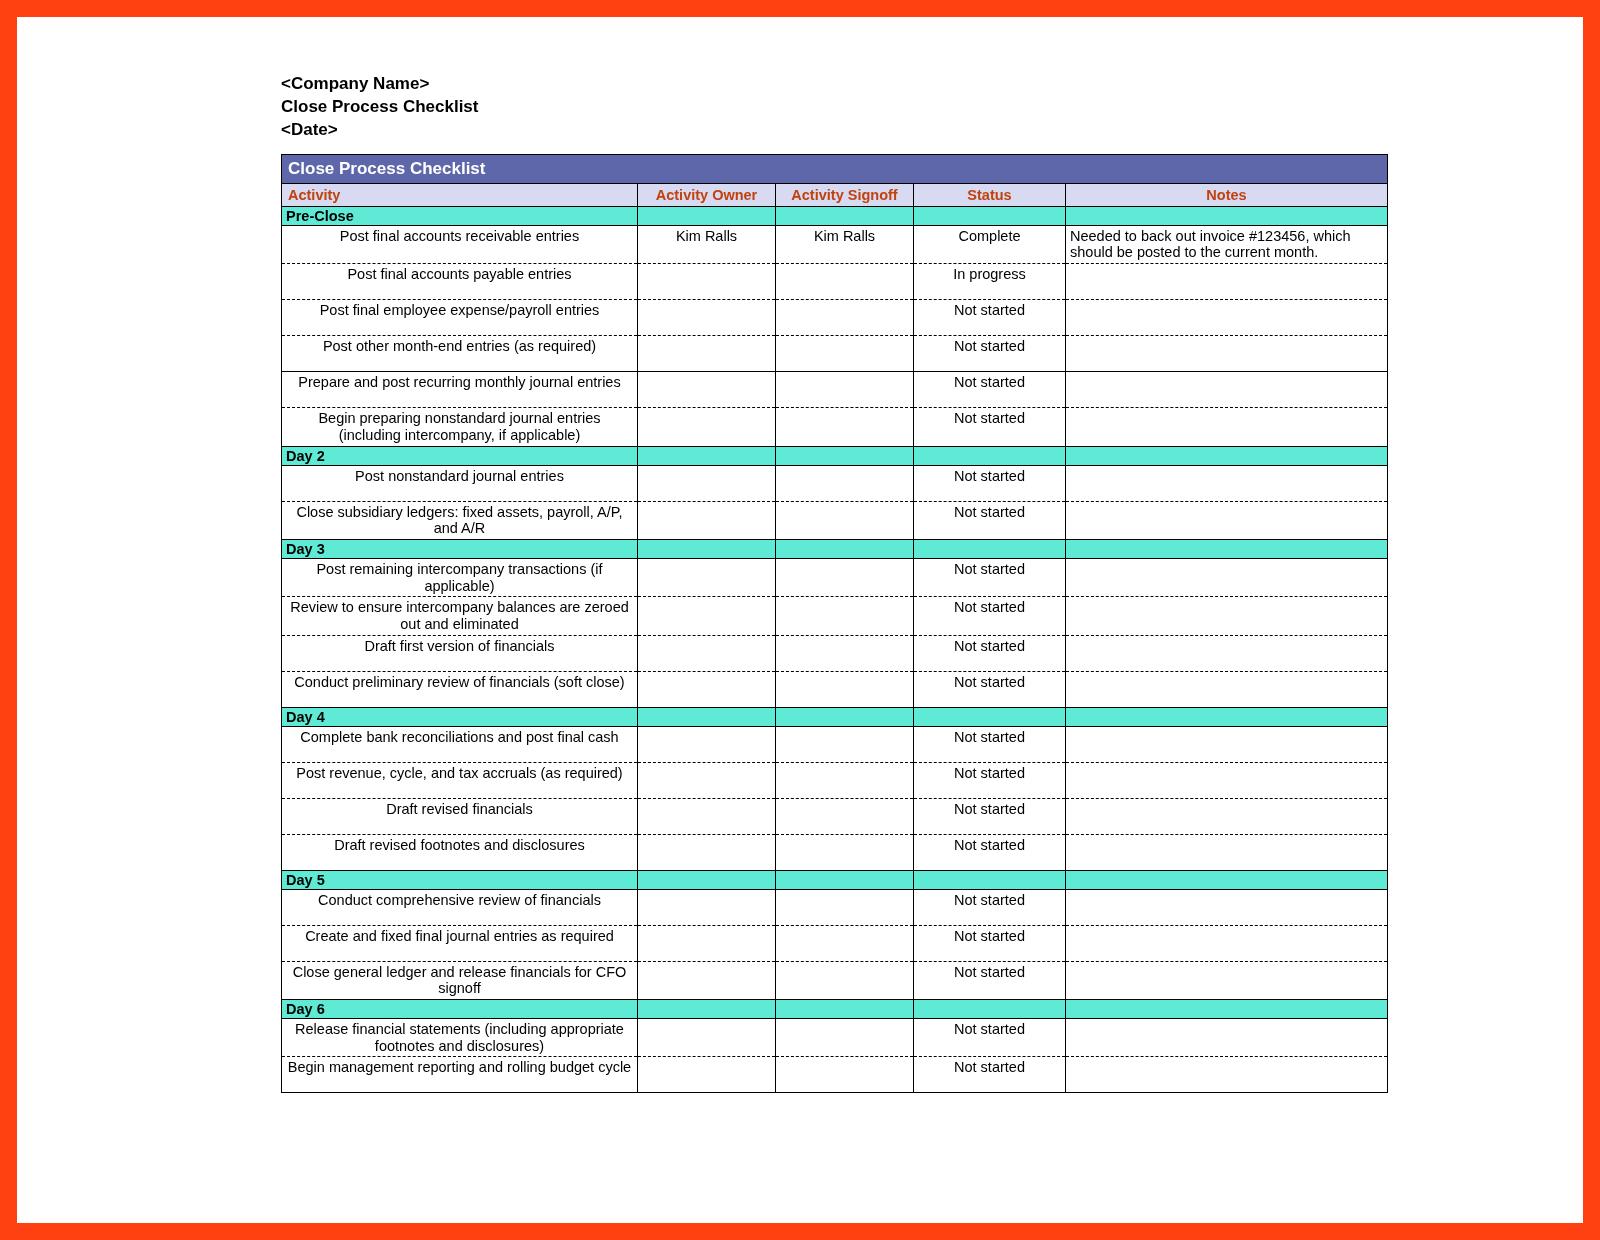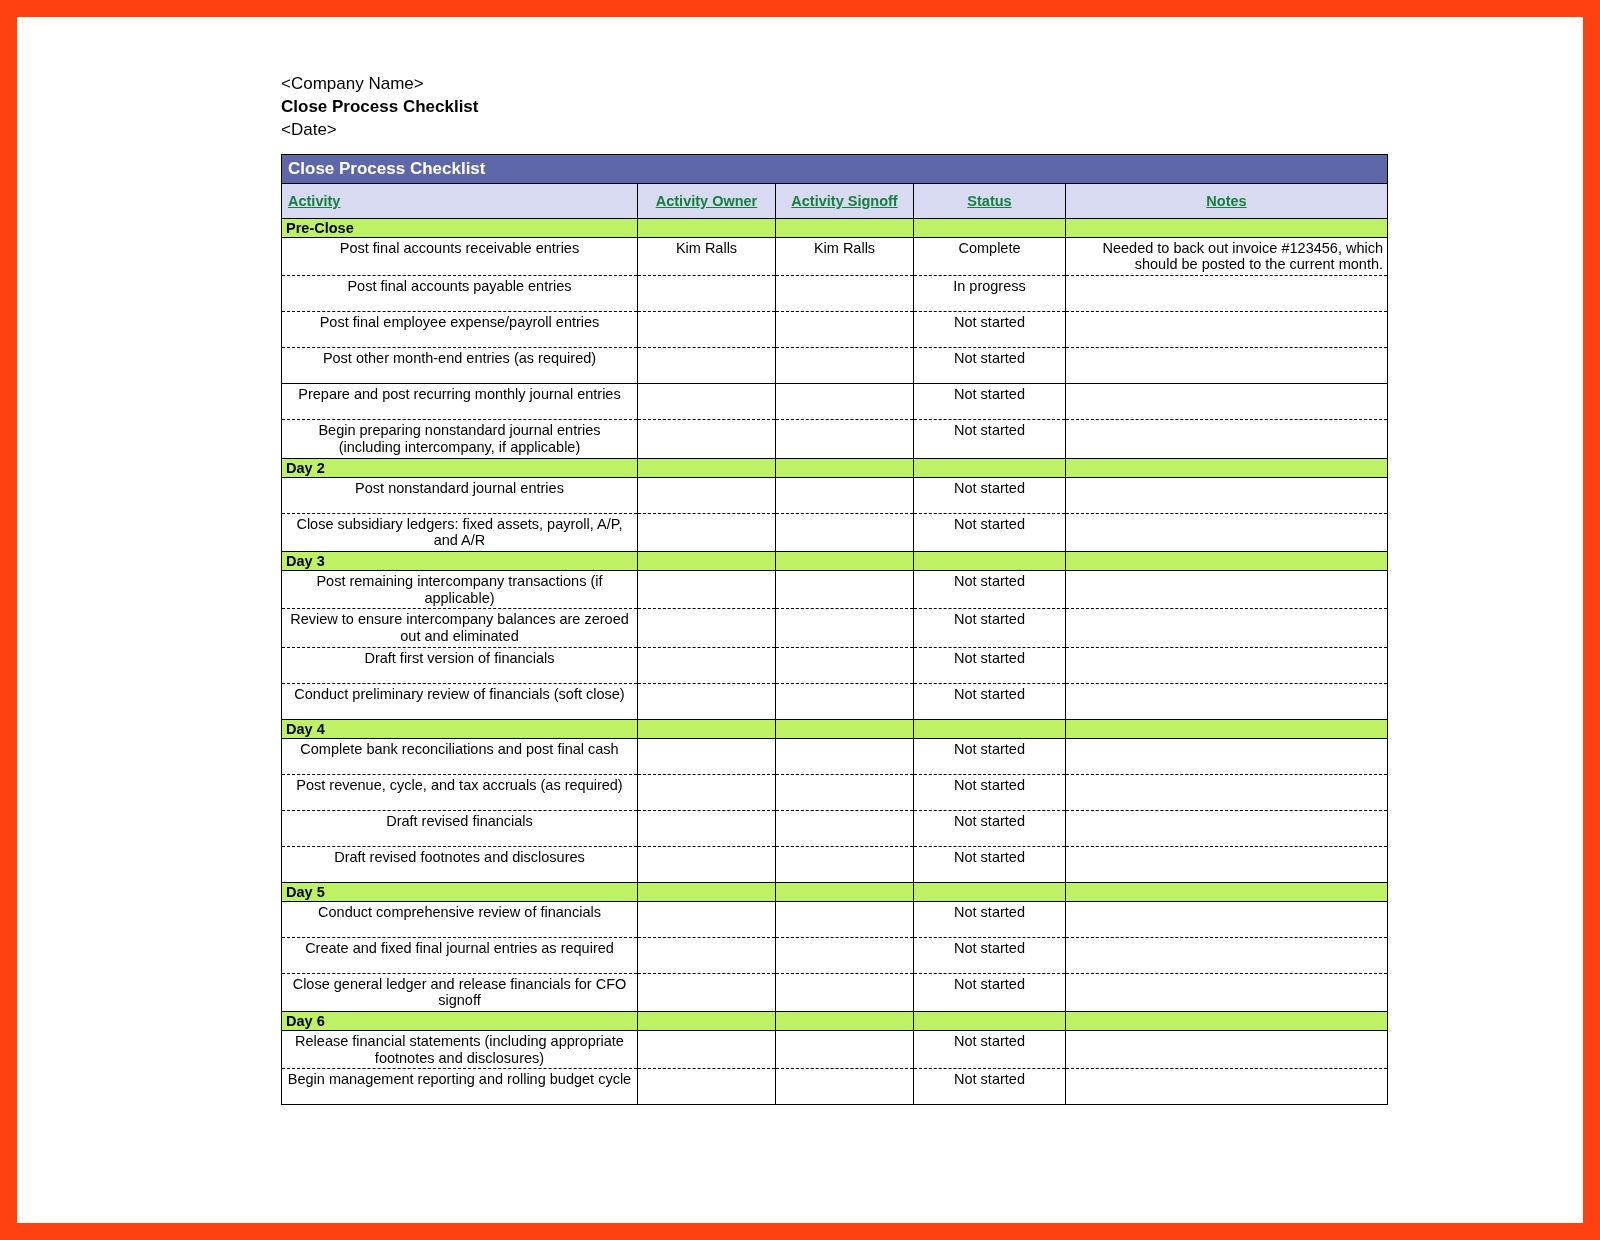--- a/index.html
+++ b/index.html
@@ -21,21 +21,21 @@
   .inner {
     width: 1106px;
     margin: 0 0 0 264px;
   }
   .heading {
     font-size: 17px;
     line-height: 1.35;
     color: #000;
     margin-bottom: 12px;
   }
-  .heading .company, .heading .date { font-weight: normal; }
+  .heading .company, .heading .date { font-weight: bold; }
   .heading .title { font-weight: bold; }
   .note {
     font-style: italic;
     font-size: 14.5px;
     color: #222;
     margin: 14px 0 18px 0;
   }
   table {
     border-collapse: collapse;
     width: 1106px;
@@ -53,34 +53,33 @@
   .title-bar td {
     background: #5e67a9;
     color: #fff;
     font-weight: bold;
     font-size: 17px;
     padding: 4px 6px;
     border: 1px solid #000;
   }
   .header-row th {
     background: #d7daf0;
-    color: #15803d;
+    color: #c2410c;
     font-weight: bold;
     text-align: center;
-    padding: 9px 6px;
+    padding: 3px 6px;
     border-left: 1px solid #000;
     border-right: 1px solid #000;
     border-top: 1px solid #000;
     border-bottom: 1px solid #000;
-    text-decoration: underline;
   }
   .header-row th:first-child { text-align: left; }
 
   .section-row td {
-    background: #bef264;
+    background: #5eead4;
     font-weight: bold;
     padding: 1px 4px;
     border-left: 1px solid #000;
     border-right: 1px solid #000;
     border-top: 1px solid #000;
     border-bottom: 1px solid #000;
   }
 
   .data-row td {
     padding: 2px 4px 2px 4px;
@@ -90,21 +89,21 @@
     height: 36px;
     line-height: 1.15;
   }
   .data-row.last-in-section td {
     border-bottom: 1px solid #000;
   }
   .data-row .c-owner, .data-row .c-signoff, .data-row .c-status {
     text-align: center;
   }
   .data-row .c-activity { text-align: center; }
-  .data-row .c-notes { text-align: right; }
+  .data-row .c-notes { text-align: left; }
 </style>
 </head>
 <body>
 
 <div class="page">
   <div class="inner">
 
     <div class="heading">
       <div class="company">&lt;Company Name&gt;</div>
       <div class="title">Close Process Checklist</div>

